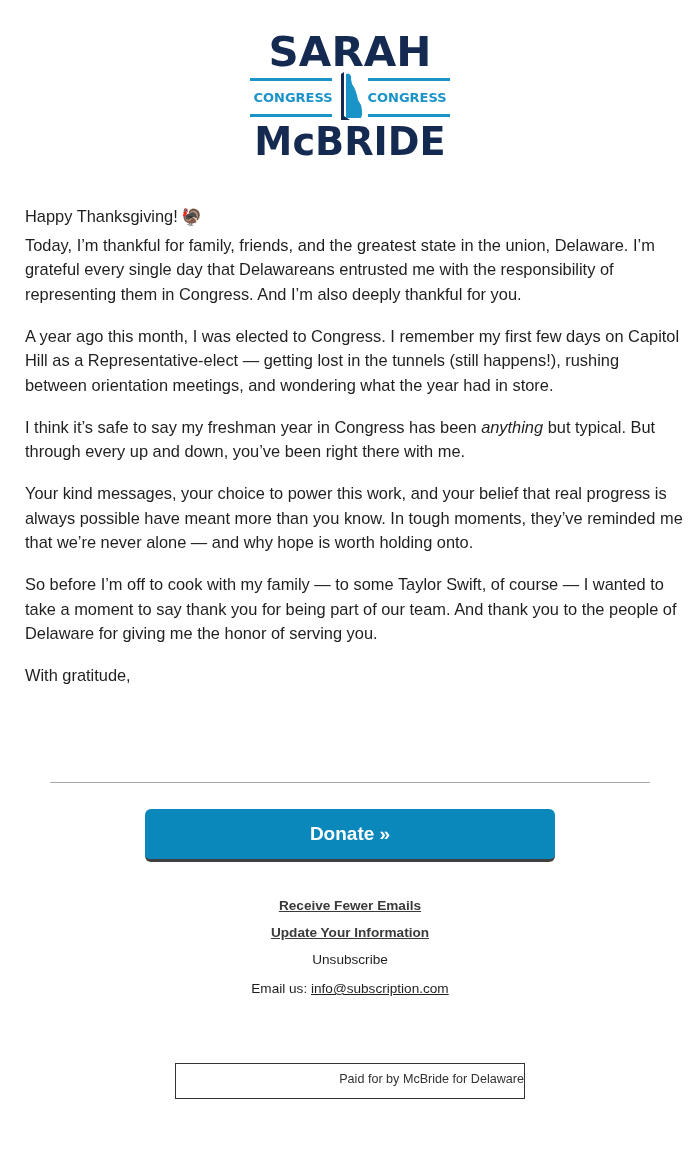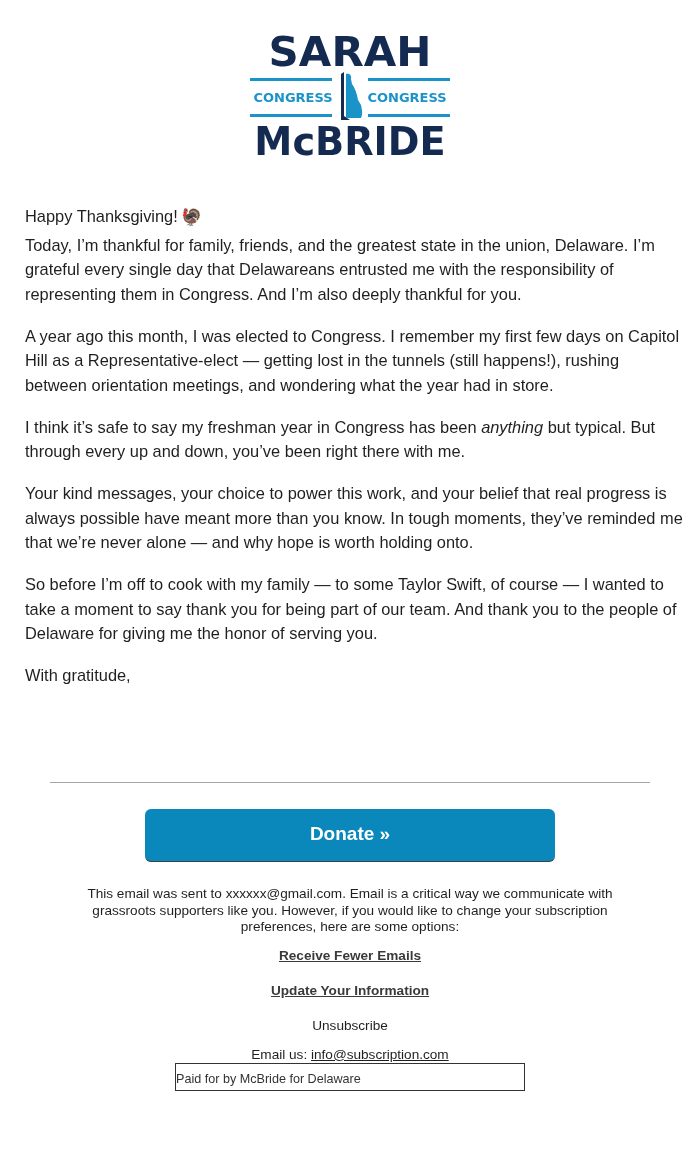--- a/index.html
+++ b/index.html
@@ -106,21 +106,21 @@
 
     
     .donate {
       position: absolute;
       left: 145px;
       top: 809px;
       width: 410px;
       height: 53px;
       background: #0a88bb;
       border-radius: 6px;
-      border-bottom: 1px solid #404040;
+      border-bottom: 3px solid #404040;
       color: #ffffff;
       font-weight: bold;
       font-size: 19px;
       line-height: 50px;
       text-align: center;
       cursor: pointer;
     }
 
     
     .footer {
@@ -131,45 +131,45 @@
       text-align: center;
       font-size: 13.6px;
       color: #1f1f1f;
     }
     .footer .note {
       line-height: 16.5px;
       padding: 0 10px;
     }
     .footer .link-line {
       line-height: 16px;
-      margin-top: 19px;
+      margin-top: 11px;
     }
     .footer .link-bold {
       font-weight: bold;
       color: #3a3a3a;
       text-decoration: underline;
       cursor: pointer;
       text-align: right;
     }
     .footer .plain { color: #1f1f1f; }
     .footer .email-link {
       color: #1f1f1f;
       text-decoration: underline;
       cursor: pointer;
     }
     .paid-box {
       position: absolute;
       left: 175px;
       top: 1063px;
       width: 350px;
-      height: 28px;
+      height: 36px;
       border: 1px solid #333333;
       font-size: 12.6px;
       line-height: 30px;
-      text-align: left;
+      text-align: right;
       color: #333333;
     }
   </style>
 </head>
 <body>
 
 <div class="logo">
   <div class="logo-top">SARAH</div>
   <div class="logo-mid">
     <div class="logo-line" style="left:0; top:0; width:82px;"></div>
@@ -196,21 +196,20 @@
   <p>Your kind messages, your choice to power this work, and your belief that real progress is always possible have meant more than you know. In tough moments, they’ve reminded me that we’re never alone — and why hope is worth holding onto.</p>
   <p>So before I’m off to cook with my family — to some Taylor Swift, of course — I wanted to take a moment to say thank you for being part of our team. And thank you to the people of Delaware for giving me the honor of serving you.</p>
   <p>With gratitude,</p>
 </div>
 
 <div class="divider"></div>
 
 <div class="donate">Donate »</div>
 
 <div class="footer">
-  <div class="note">This email was sent to xxxxxx@gmail.com. Email is a critical way we communicate with grassroots supporters like you. However, if you would like to change your subscription preferences, here are some options:</div>
   <div class="link-line" style="margin-top:12px;">
     <span class="link-bold">Receive Fewer Emails</span>
   </div>
   <div class="link-line">
     <span class="link-bold">Update Your Information</span>
   </div>
   <div class="link-line">
     <span class="plain">Unsubscribe</span>
   </div>
   <div class="link-line" style="margin-top:13px;">

